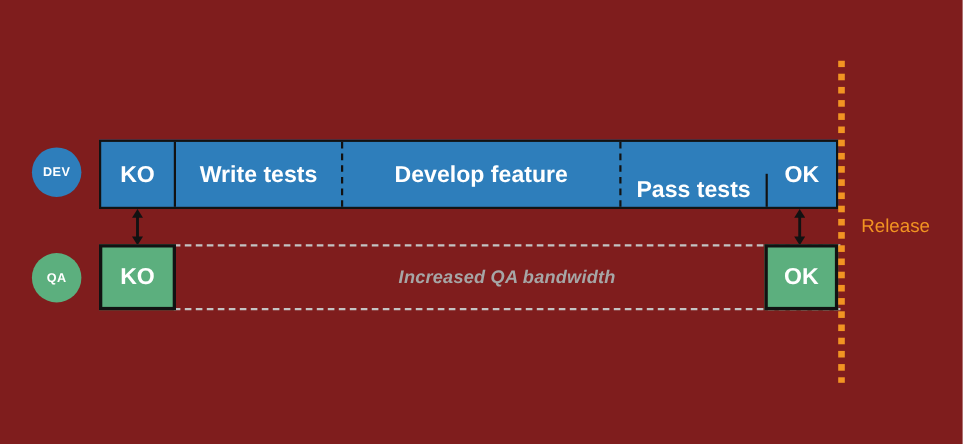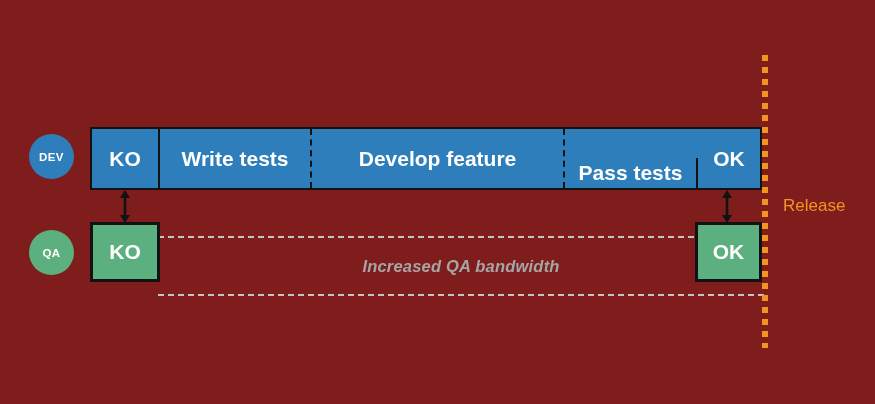--- a/index.html
+++ b/index.html
@@ -96,21 +96,21 @@
     font-size: 21px;
     font-weight: bold;
     z-index: 3;
   }
   #qa-ko-box { left: 90px;  width: 70px; }
   #qa-ok-box { left: 695px; width: 67px; }
 
   #qa-band {
     position: absolute;
     left: 158px;
-    top: 236px;
+    top: 222px;
     width: 606px;
     height: 60px;
     box-sizing: border-box;
     border-top: 2px dashed #c3c3c3;
     border-bottom: 2px dashed #c3c3c3;
     display: flex;
     align-items: center;
     justify-content: center;
     z-index: 1;
   }

